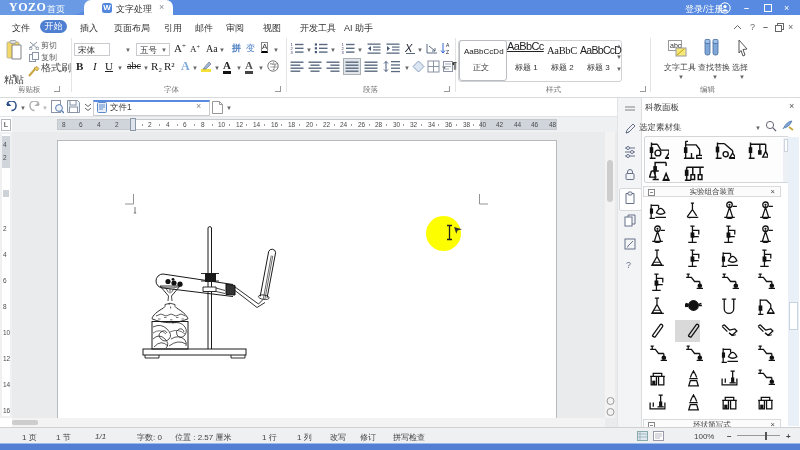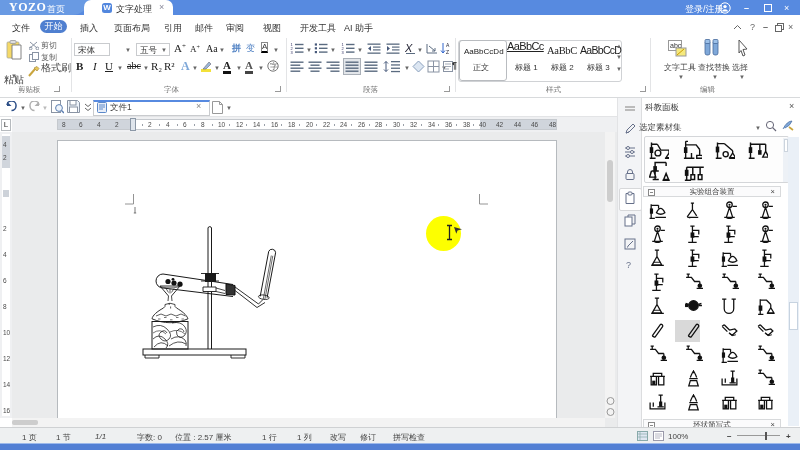--- a/index.html
+++ b/index.html
@@ -687,21 +687,21 @@
   <div class="st" style="left:360px;">修订</div>
   <div class="st" style="left:393px;">拼写检查</div>
   <svg class="ic" style="left:637px;top:3px;" width="11" height="10" viewBox="0 0 11 10">
         <rect x="0.5" y="0.5" width="10" height="9" fill="#dfe7f2" stroke="#8aa"></rect>
         <path d="M3 0.5 v9 M0.5 3 h10 M0.5 6 h10" stroke="#8aa" stroke-width="0.7"></path>
       </svg>
   <svg class="ic" style="left:653px;top:3px;" width="11" height="10" viewBox="0 0 11 10">
         <rect x="0.5" y="0.5" width="10" height="9" fill="#fff" stroke="#99a"></rect>
         <path d="M2 3 h7 M2 5 h7 M2 7 h5" stroke="#99a" stroke-width="0.7"></path>
       </svg>
-  <div class="st" style="left:668px;text-align:right;">100%</div>
+  <div class="st" style="left:694px;text-align:right;">100%</div>
   <div class="st" style="left:727px;font-weight:bold;">−</div>
   <div class="abs" style="left:737px;top:7px;width:43px;height:1px;background:#999;"></div>
   <div class="abs" style="left:765px;top:4px;width:2px;height:8px;background:#555;"></div>
   <div class="st" style="left:786px;font-weight:bold;">+</div>
 </div>
 <div class="abs" id="bottomblue"></div>
 
 </div>
 <svg width="0" height="0" style="position:absolute">
     <defs>

